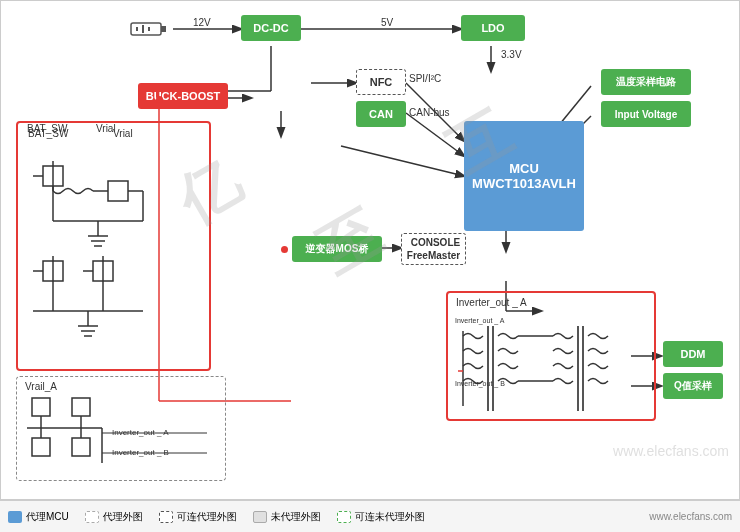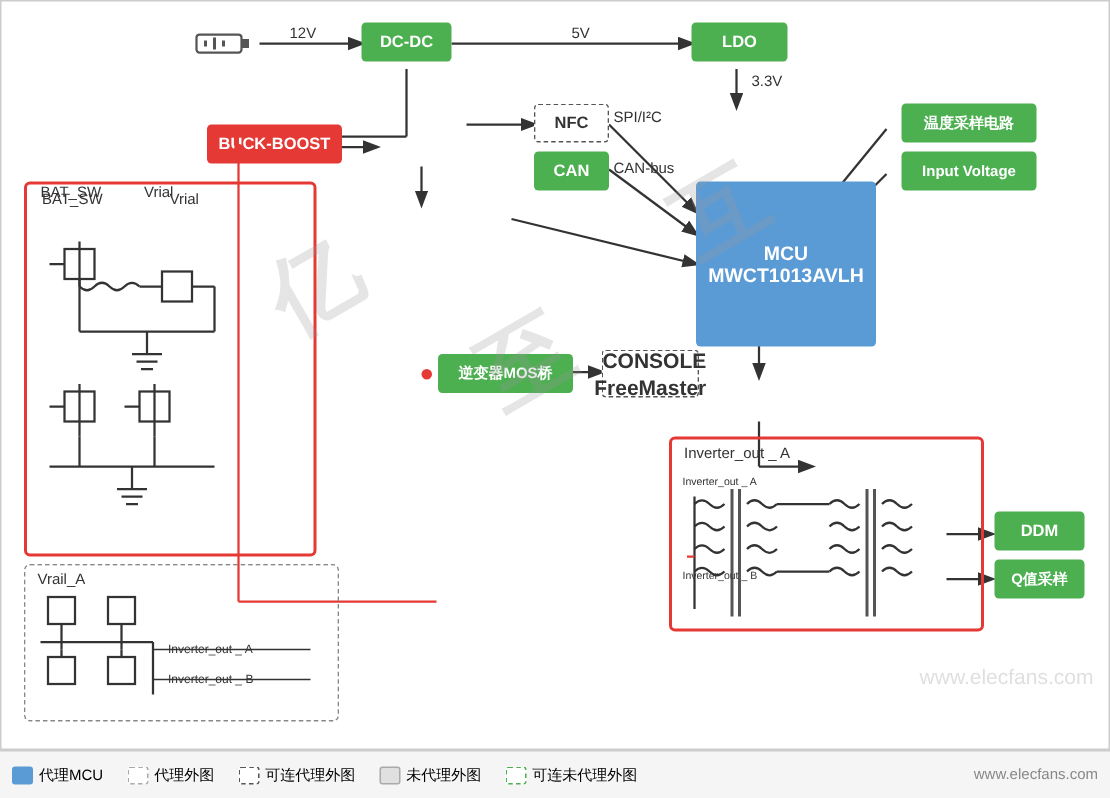--- a/index.html
+++ b/index.html
@@ -268,21 +268,21 @@
 
   <div class="block green-block" style="left:600px; top:68px; width:90px; height:26px; font-size:10px;">温度采样电路</div>
 
   <div class="block green-block" style="left:600px; top:100px; width:90px; height:26px; font-size:10px;">Input Voltage</div>
 
   <div style="position:absolute; left:280px; top:235px; display:flex; align-items:center; gap:4px;">
     <div class="red-dot" style="position:relative; left:0; top:0;"></div>
     <div class="block green-block" style="position:relative; width:90px; height:26px; font-size:10px;">逆变器MOS桥</div>
   </div>
 
-  <div class="block dashed-block" style="left:400px; top:232px; width:65px; height:32px; font-size:14px; line-height:1.3;">
+  <div class="block dashed-block" style="left:400px; top:232px; width:65px; height:32px; font-size:10px; line-height:1.3;">
     <span style="white-space:pre-line;">CONSOLE
 FreeMaster</span>
   </div>
 
 
   <div class="block green-block" style="left:662px; top:340px; width:60px; height:26px;">DDM</div>
 
   <div class="block green-block" style="left:662px; top:372px; width:60px; height:26px; font-size:10px;">Q值采样</div>
 
   <div class="red-dashed-box" style="left:15px; top:120px; width:195px; height:250px;">

